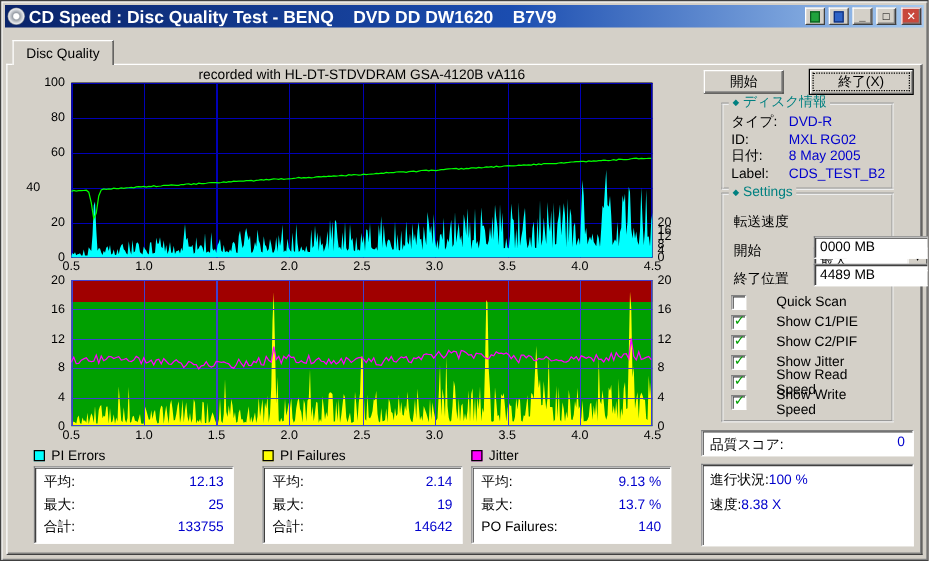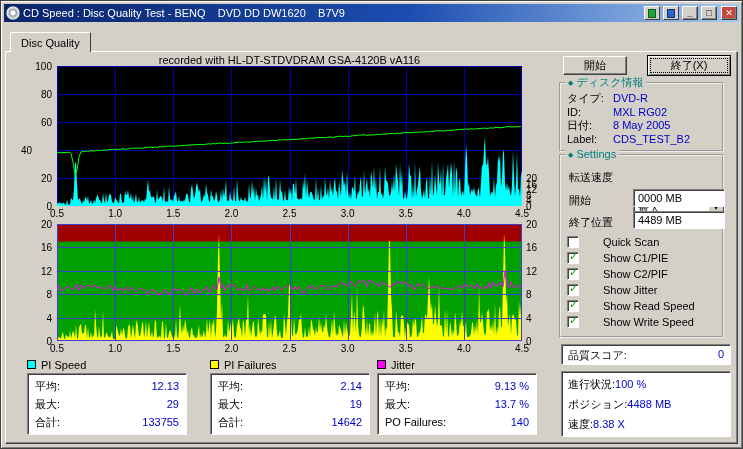--- a/index.html
+++ b/index.html
@@ -1,20 +1,20 @@
 <!DOCTYPE html>
 <html><head>
 <meta charset="utf-8">
 <style>
 *{box-sizing:border-box;margin:0;padding:0;}
 html,body{width:743px;height:449px;}
 body{font-family:"Liberation Sans","DejaVu Sans",sans-serif;font-size:11px;color:#000;background:#fff;}
 .window{position:relative;width:743px;height:449px;background:#d4d0c8;border:1px solid #404040;box-shadow:inset 1px 1px 0 #fff,inset -1px -1px 0 #808080;overflow:hidden;}
 .titlebar{position:absolute;left:3px;top:3px;right:3px;height:18px;background:linear-gradient(90deg,#0a246a 0%,#1b4db0 55%,#a6caf0 100%);display:flex;align-items:center;gap:3px;padding:0 2px;}
-.title-text{flex:1;color:#fff;font-weight:normal;font-size:11px;white-space:pre;overflow:hidden;}
+.title-text{flex:1;color:#fff;font-weight:bold;font-size:14px;white-space:pre;overflow:hidden;}
 .cd-icon{width:14px;height:14px;border-radius:50%;background:radial-gradient(circle at 50% 50%,#fff 0 2px,#9aa0a8 3px,#e8eaee 6px,#6d7480 7px);flex:0 0 auto;}
 .tb-btn{width:16px;height:14px;background:#d4d0c8;border:1px solid;border-color:#fff #404040 #404040 #fff;box-shadow:inset -1px -1px 0 #808080;font-size:9px;line-height:11px;text-align:center;font-weight:bold;cursor:default;flex:0 0 auto;padding:0;font-family:inherit;color:#000;}
 .tb-btn.min{line-height:8px;}
 .tb-btn.close{background:#c8473c;color:#fff;margin-left:1px;}
 .tb-ico{width:16px;height:14px;background:#d4d0c8;border:1px solid;border-color:#fff #404040 #404040 #fff;display:flex;align-items:center;justify-content:center;flex:0 0 auto;}
 .tb-ico .g{width:8px;height:9px;background:#1fa33c;border:1px solid #0b5c1f;}
 .tb-ico .b{width:8px;height:9px;background:#2e63c8;border:1px solid #12307a;}
 .tabstrip{position:absolute;left:9px;top:31px;height:20px;z-index:3;}
 .tab{display:inline-block;height:20px;padding:4px 10px 0 10px;background:#d4d0c8;border:1px solid;border-color:#fff #404040 #d4d0c8 #fff;border-bottom:none;font-size:11px;}
 .tabpage{position:absolute;left:4px;right:4px;top:50px;bottom:4px;background:#d4d0c8;border:1px solid;border-color:#fff #404040 #404040 #fff;box-shadow:inset -1px -1px 0 #808080;}
@@ -27,21 +27,21 @@
 .legend-group{position:absolute;top:0;width:160px;}
 .legend-header{display:flex;align-items:center;gap:5px;height:13px;margin-bottom:2px;}
 .swatch{width:9px;height:9px;border:1px solid #000;flex:0 0 auto;}
 .legend-box{height:62px;background:#fff;border:1px solid #808080;border-right-color:#fff;border-bottom-color:#fff;box-shadow:inset 1px 1px 0 #404040;padding:3px 7px;}
 .stat-row{display:flex;justify-content:space-between;line-height:18px;}
 .stat-row .val,.status-row .val,.info-row .val,#quality-box .val{color:#0000cc;}
 .sidebar{position:absolute;left:553px;top:0;width:175px;height:100%;}
 .btn{position:absolute;font-family:inherit;font-size:11px;background:#d4d0c8;border:1px solid;border-color:#fff #404040 #404040 #fff;box-shadow:inset -1px -1px 0 #808080;}
 #btn-start{left:4px;top:4px;width:64px;height:19px;}
 #btn-exit{left:88px;top:3px;width:84px;height:21px;border:1px solid #000;box-shadow:inset 1px 1px 0 #fff,inset -1px -1px 0 #808080;outline:1px dotted #000;outline-offset:-4px;}
-.groupbox{position:absolute;left:0;width:165px;border:2px groove #eeeeee;}
+.groupbox{position:absolute;left:18px;width:138px;border:2px groove #eeeeee;}
 #group-discinfo{top:30px;height:70px;}
 #group-settings{top:102px;height:184px;}
 .group-title{position:absolute;top:-8px;left:4px;background:#d4d0c8;padding:0 3px;color:#008080;display:flex;align-items:center;gap:3px;line-height:13px;}
 .group-marker{font-size:7px;color:#008080;}
 #discinfo-rows{position:absolute;left:0;top:8px;right:0;}
 .info-row{display:flex;padding:0 6px;line-height:13.5px;}
 .info-row .lbl{width:46px;flex:0 0 auto;}
 .form-label{position:absolute;left:8px;}
 #lbl-speed{top:14px;} #lbl-start{top:37px;} #lbl-end{top:59px;text-align:right;}
 .combobox{position:absolute;left:72px;top:10px;width:92px;height:19px;background:#fff;border:1px solid #808080;border-right-color:#fff;border-bottom-color:#fff;box-shadow:inset 1px 1px 0 #404040;display:flex;margin-top:32px;}
@@ -168,30 +168,30 @@
         <div class="tick" style="left: 253.5px; width: 30px; text-align: center; top: 124px;">2.5</div>
         <div class="tick" style="left: 311.625px; width: 30px; text-align: center; top: 124px;">3.0</div>
         <div class="tick" style="left: 369.75px; width: 30px; text-align: center; top: 124px;">3.5</div>
         <div class="tick" style="left: 427.875px; width: 30px; text-align: center; top: 124px;">4.0</div>
         <div class="tick" style="left: 486px; width: 30px; text-align: center; top: 124px;">4.5</div>
       </div>
     <div id="legend-area">
         <div class="legend-group" style="left: 21px;">
           <div class="legend-header">
             <div class="swatch" style="background: rgb(0, 255, 255);"></div>
-            <div class="legend-title">PI Speed</div>
+            <div class="legend-title">PI Errors</div>
           </div>
           <div class="legend-box">
             <div class="stat-row">
               <div class="lbl">平均:</div>
               <div class="val">12.13</div>
             </div>
             <div class="stat-row">
               <div class="lbl">最大:</div>
-              <div class="val">29</div>
+              <div class="val">25</div>
             </div>
             <div class="stat-row">
               <div class="lbl">合計:</div>
               <div class="val">133755</div>
             </div>
           </div>
         </div>
         <div class="legend-group" style="left: 204px;">
           <div class="legend-header">
             <div class="swatch" style="background: rgb(255, 255, 0);"></div>
@@ -320,24 +320,20 @@
         <span class="val">0</span>
       </div>
 
       <div class="panel" id="status-box">
         <div id="status-rows">
             <div class="status-row">
               <div class="lbl">進行状況:</div>
               <div class="val">100 %</div>
             </div>
             <div class="status-row">
-              <div class="lbl">ポジション:</div>
-              <div class="val">4488 MB</div>
-            </div>
-            <div class="status-row">
               <div class="lbl">速度:</div>
               <div class="val">8.38 X</div>
             </div>
           </div>
       </div>
     </div>
   </div>
 </div>
 
 </body></html>

